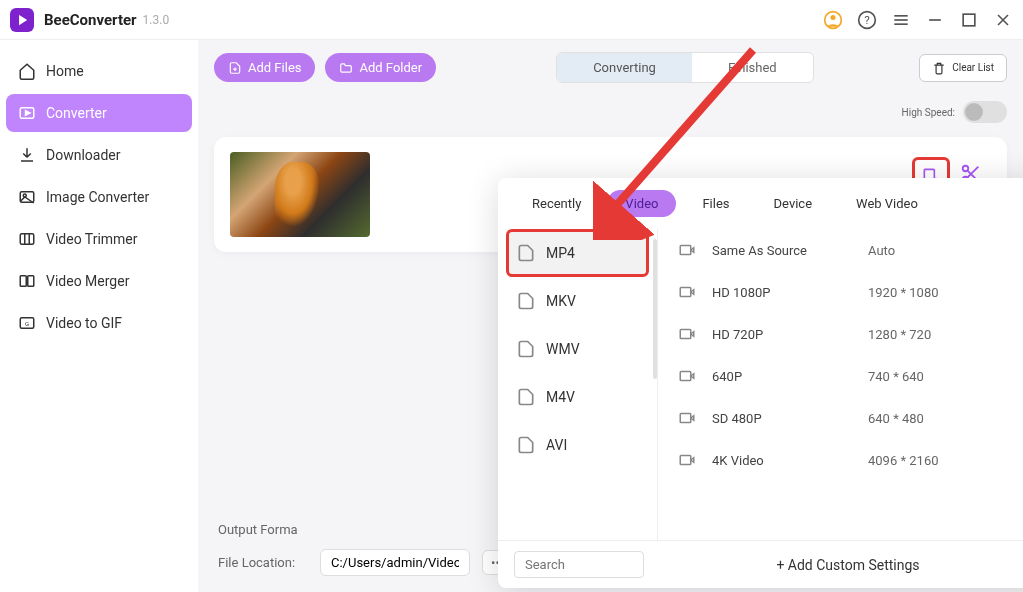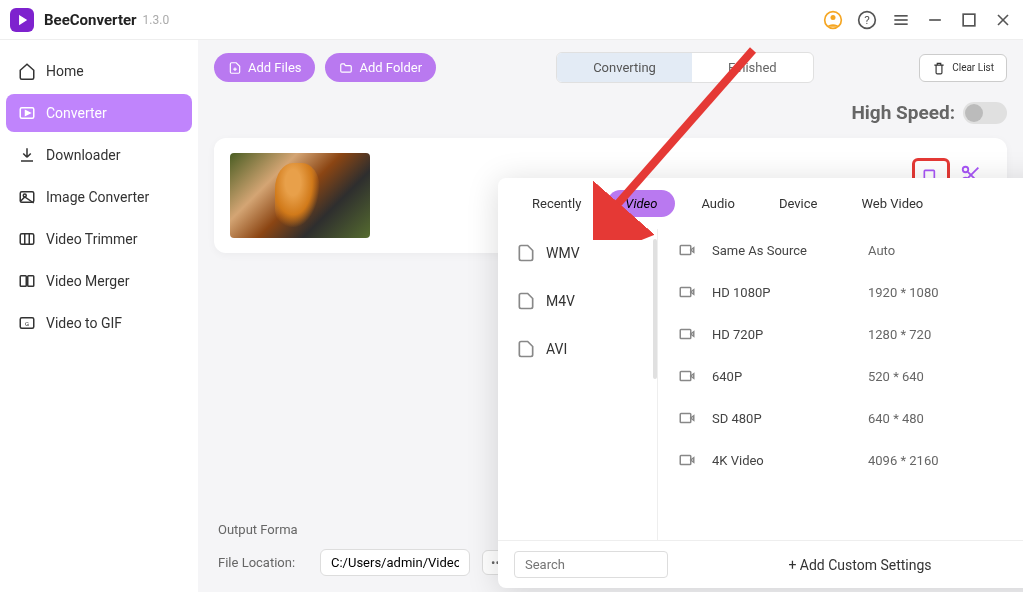--- a/index.html
+++ b/index.html
@@ -22,50 +22,50 @@
   .side-item svg { width:18px; height:18px; flex-shrink:0; }
 
   .workspace { flex:1; background:#f5f5f7; position:relative; padding: 12px 16px 0 16px;}
   .toolbar { display:flex; align-items:center; gap:10px; }
   .pill-btn { background:#b979f0; color:#fff; border:none; border-radius: 18px; padding: 7px 14px; font-size:13px; display:flex; align-items:center; gap:6px; cursor:pointer;}
   .tabbar { display:flex; margin-left:110px; border:1px solid #e0e0e0; border-radius:6px; overflow:hidden; background:#fff;}
   .tabbar .tab { padding:7px 36px; font-size:13px; color:#666; cursor:pointer;}
   .tabbar .tab.active { background:#e3ebf5; color:#555;}
   .clear-btn { margin-left:auto; border:1px solid #ccc; background:#fff; border-radius:6px; padding:6px 12px; font-size:10px; display:flex; align-items:center; gap:6px; cursor:pointer; color:#333;}
   
-  .hs-row { display:flex; justify-content:flex-end; align-items:center; gap:8px; margin-top:18px; font-size:19px; color:#666;font-weight:bold;}
+  .hs-row { display:flex; justify-content:flex-end; align-items:center; gap:8px; margin-top:18px; font-size:10px; color:#666;}
   .toggle { width:44px; height:22px; background:#e0e0e0; border-radius:11px; position:relative; cursor:pointer;}
   .toggle::after { content:''; position:absolute; left:2px; top:2px; width:18px; height:18px; background:#bbb; border-radius:50%;}
 
   .card { background:#fff; border-radius:12px; margin-top:14px; height:115px; display:flex; align-items:center; padding:10px 16px; gap:14px; box-shadow:0 2px 8px rgba(0,0,0,0.04);}
   .thumb { width:140px; height:85px; border-radius:4px; background: linear-gradient(135deg,#4a5d23 0%,#d4a574 30%,#8b4513 50%,#2e2e2e 70%,#556b2f 100%); position:relative; overflow:hidden;}
   .thumb::before { content:''; position:absolute; left:45px; top:10px; width:45px; height:65px; background:radial-gradient(ellipse at 40% 30%, #e8a04a 20%, #d17a1a 50%, transparent 70%); border-radius:40% 40% 30% 30%;}
   .card-actions { margin-left:auto; display:flex; flex-direction:column; align-items:center; gap:8px;}
   .action-row { display:flex; gap:10px; align-items:center;}
   .icon-box { width:38px; height:38px; border:3px solid #e53935; border-radius:6px; display:flex; align-items:center; justify-content:center; color:#a855f7; cursor:pointer;}
   .icon-plain { color:#a855f7; cursor:pointer;}
   .convert-pill { border:1px solid #c084fc; color:#7e22ce; background:#f5ecff; border-radius:18px; padding:6px 20px; font-size:13px; cursor:pointer;}
 
   .fmt-popup { position:absolute; left:300px; top:138px; width:560px; height:410px; background:#fff; border-radius:8px; box-shadow:0 4px 32px rgba(0,0,0,0.15); display:flex; flex-direction:column;}
   .fmt-tabs { display:flex; gap:8px; padding:12px 16px; }
   .fmt-tab { padding:6px 18px; border-radius:16px; font-size:13px; color:#333; cursor:pointer;}
-  .fmt-tab.active { background:#b979f0; color:#000000;font-style:italic;}
+  .fmt-tab.active { background:#b979f0; color:#4c1d95;}
   .fmt-body { flex:1; display:flex; overflow:hidden;}
   .fmt-left { width:160px; border-right:1px solid #eee; overflow-y:auto; padding:0 8px 8px 8px; position:relative;}
   .fmt-left::after { content:''; position:absolute; right:0; top:10px; width:4px; height:140px; background:#e0e0e0; border-radius:2px;}
   .fmt-item { display:flex; align-items:center; gap:10px; padding:14px 10px; cursor:pointer; font-size:14px; color:#333;}
   .fmt-item svg { width:20px; height:20px; color:#888;}
   .fmt-item.selected { border:3px solid #e53935; border-radius:6px; background:#f2f2f2; padding:11px 7px;}
   .fmt-right { flex:1; overflow-y:auto;}
   .res-row { display:flex; align-items:center; padding:12px 20px; font-size:13px; color:#444; cursor:pointer; gap:16px;}
   .res-row svg { width:18px; height:18px; color:#888; flex-shrink:0;}
   .res-name { width:140px;}
   .res-dim { color:#666;}
   .fmt-footer { display:flex; align-items:center; padding:10px 16px; border-top:1px solid #eee; gap:10px;}
-  .search-inp { border:1px solid #ddd; border-radius:4px; padding:5px 10px; font-size:13px; width:154px;}
+  .search-inp { border:1px solid #ddd; border-radius:4px; padding:5px 10px; font-size:13px; width:130px;}
   .add-custom { flex:1; text-align:center; font-size:14px; color:#333; cursor:pointer;}
 
   .bottom-bar { position:absolute; bottom:0; left:0; right:0; padding:10px 20px 16px 20px; display:flex; flex-direction:column; gap:12px;}
   .b-row { display:flex; align-items:center; gap:12px; font-size:13px; color:#666;}
   .b-label { width:90px;}
   .path-inp { border:1px solid #ddd; border-radius:6px; padding:5px 10px; font-size:13px; width:150px; background:#fff;}
   .dots-btn { border:1px solid #ddd; border-radius:6px; padding:4px 8px; background:#fff; cursor:pointer; color:#666;}
   .folder-btn { cursor:pointer; color:#666;}
   .convert-all { position:absolute; right:20px; bottom:16px; background:#7e22ce; color:#fff; border:none; border-radius:22px; padding:12px 28px; font-size:16px; font-weight:500; cursor:pointer;}
 
@@ -248,26 +248,38 @@
             </svg>
         </span>
       </div>
       <button class="convert-all">Convert All</button>
     </div>
 
     <div class="fmt-popup">
       <div class="fmt-tabs">
         <div class="fmt-tab">Recently</div>
         <div class="fmt-tab active">Video</div>
-        <div class="fmt-tab">Audio</div>
+        <div class="fmt-tab">Files</div>
         <div class="fmt-tab">Device</div>
         <div class="fmt-tab">Web Video</div>
       </div>
       <div class="fmt-body">
         <div class="fmt-left">
+          <div class="fmt-item selected">
+            <svg viewBox="0 0 24 24" fill="none" stroke="currentColor" stroke-width="2">
+                <path d="M14 3H6a2 2 0 00-2 2v14a2 2 0 002 2h12a2 2 0 002-2V9l-6-6z"></path>
+              </svg>
+            <span>MP4</span>
+          </div>
+          <div class="fmt-item">
+            <svg viewBox="0 0 24 24" fill="none" stroke="currentColor" stroke-width="2">
+                <path d="M14 3H6a2 2 0 00-2 2v14a2 2 0 002 2h12a2 2 0 002-2V9l-6-6z"></path>
+              </svg>
+            <span>MKV</span>
+          </div>
           <div class="fmt-item">
             <svg viewBox="0 0 24 24" fill="none" stroke="currentColor" stroke-width="2">
                 <path d="M14 3H6a2 2 0 00-2 2v14a2 2 0 002 2h12a2 2 0 002-2V9l-6-6z"></path>
               </svg>
             <span>WMV</span>
           </div>
           <div class="fmt-item">
             <svg viewBox="0 0 24 24" fill="none" stroke="currentColor" stroke-width="2">
                 <path d="M14 3H6a2 2 0 00-2 2v14a2 2 0 002 2h12a2 2 0 002-2V9l-6-6z"></path>
               </svg>
@@ -304,21 +316,21 @@
               </svg>
             <span class="res-name">HD 720P</span>
             <span class="res-dim">1280 * 720</span>
           </div>
           <div class="res-row">
             <svg viewBox="0 0 24 24" fill="none" stroke="currentColor" stroke-width="2">
                 <rect x="3" y="6" width="14" height="12" rx="1"></rect>
                 <polygon points="21,9 21,15 17,12"></polygon>
               </svg>
             <span class="res-name">640P</span>
-            <span class="res-dim">520 * 640</span>
+            <span class="res-dim">740 * 640</span>
           </div>
           <div class="res-row">
             <svg viewBox="0 0 24 24" fill="none" stroke="currentColor" stroke-width="2">
                 <rect x="3" y="6" width="14" height="12" rx="1"></rect>
                 <polygon points="21,9 21,15 17,12"></polygon>
               </svg>
             <span class="res-name">SD 480P</span>
             <span class="res-dim">640 * 480</span>
           </div>
           <div class="res-row">

